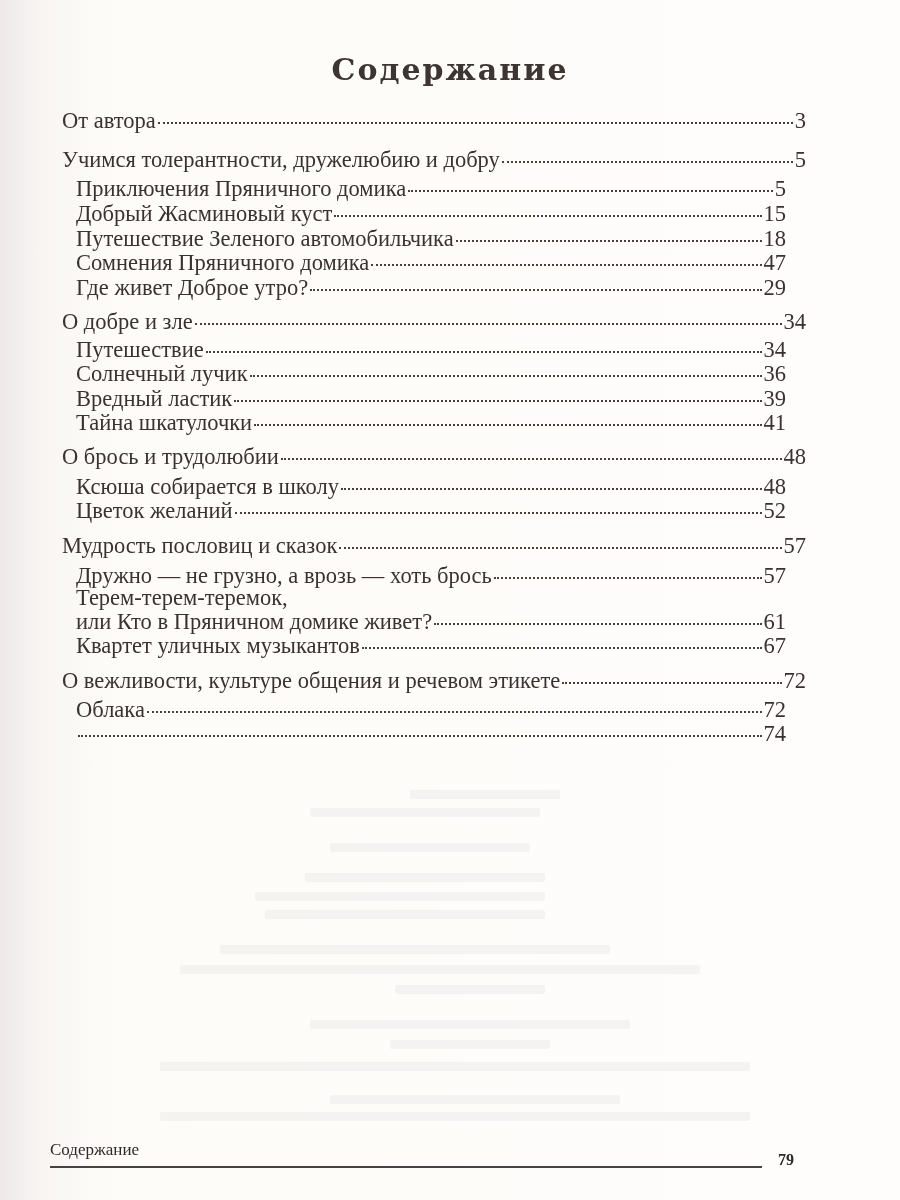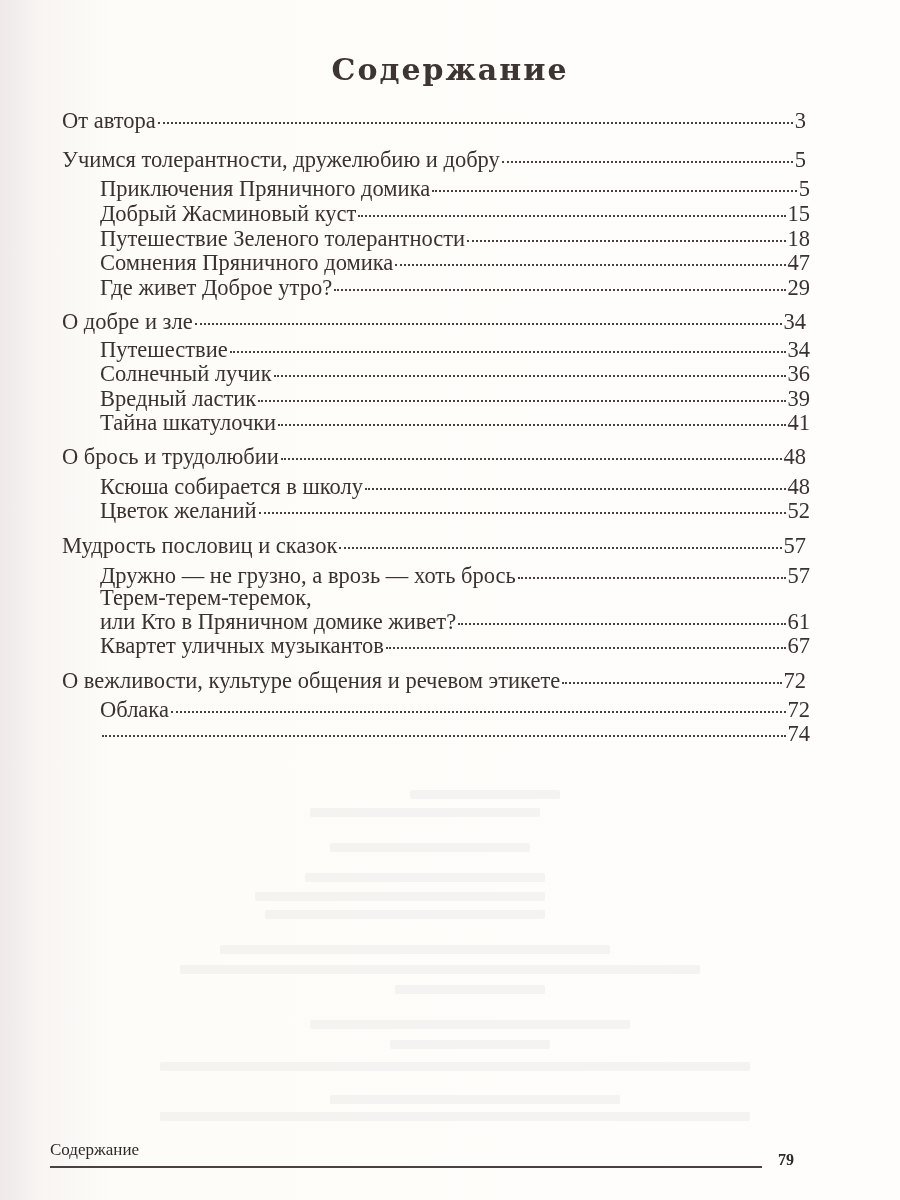--- a/index.html
+++ b/index.html
@@ -13,21 +13,21 @@
     position:absolute; left:0; width:900px; top:52px; text-align:center;
     font-size:30px; font-weight:bold; letter-spacing:2px; color:#3d3434;
     font-family:"DejaVu Serif", serif;
   }
   .toc { position:absolute; left:0; top:0; width:900px; height:800px; }
   .row {
     position:absolute; display:flex; align-items:baseline;
     height:26px; line-height:26px; font-size:22.5px; white-space:nowrap;
   }
   .row.section { left:62px; width:744px; }
-  .row.sub { left:100px; width:710px; }
+  .row.sub { left:76px; width:710px; }
   .row .label { flex:0 0 auto; }
   .row .leader {
     flex:1 1 auto; overflow:hidden; margin:0 2px;
     border-bottom:2.5px dotted #4a3f3f; height:0; position:relative; top:-4px;
   }
   .row .page { flex:0 0 auto; }
   .row.nolead .leader { border:none; }
   .ghost { position:absolute; background:#ecebea; opacity:0.55; height:9px; border-radius:2px; }
   .footer-label {
     position:absolute; left:50px; top:1140px; font-size:17px; color:#2f2929;
@@ -59,21 +59,21 @@
     <span class="label">Приключения Пряничного домика</span>
     <span class="leader"></span>
     <span class="page">5</span>
   </div>
   <div class="row sub" style="top:201px">
     <span class="label">Добрый Жасминовый куст</span>
     <span class="leader"></span>
     <span class="page">15</span>
   </div>
   <div class="row sub" style="top:226px">
-    <span class="label">Путешествие Зеленого толерантности</span>
+    <span class="label">Путешествие Зеленого автомобильчика</span>
     <span class="leader"></span>
     <span class="page">18</span>
   </div>
   <div class="row sub" style="top:250px">
     <span class="label">Сомнения Пряничного домика</span>
     <span class="leader"></span>
     <span class="page">47</span>
   </div>
   <div class="row sub" style="top:275px">
     <span class="label">Где живет Доброе утро?</span>

